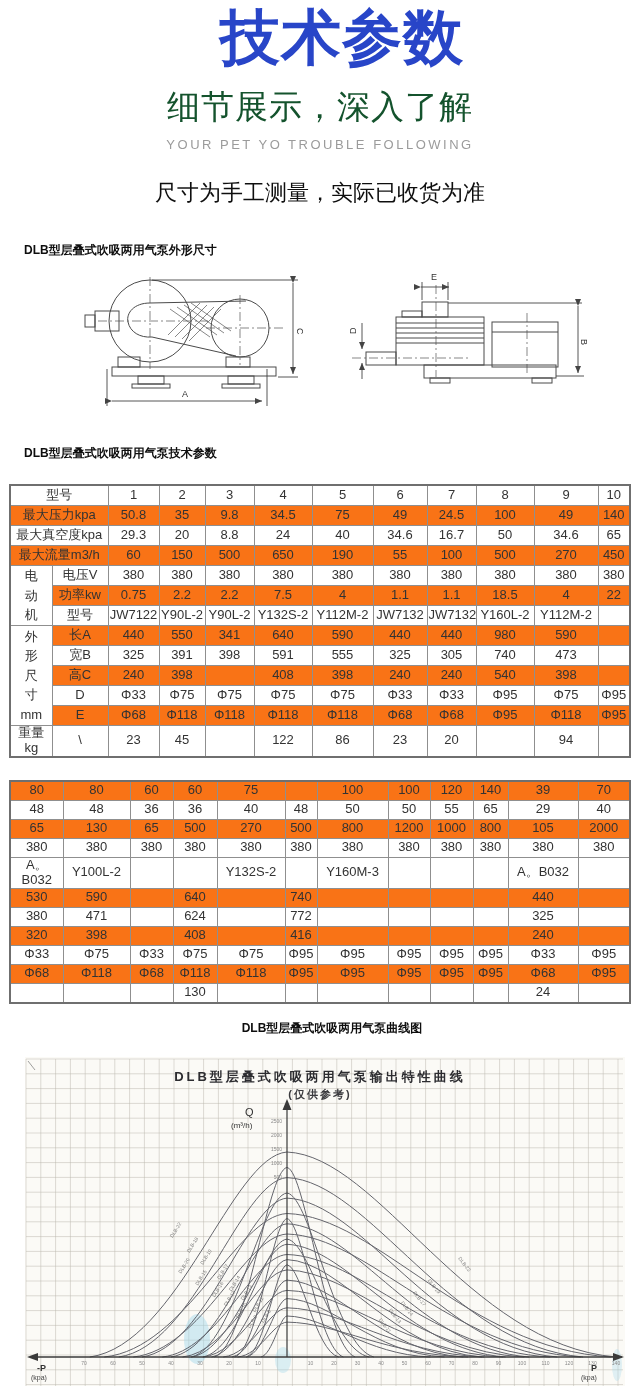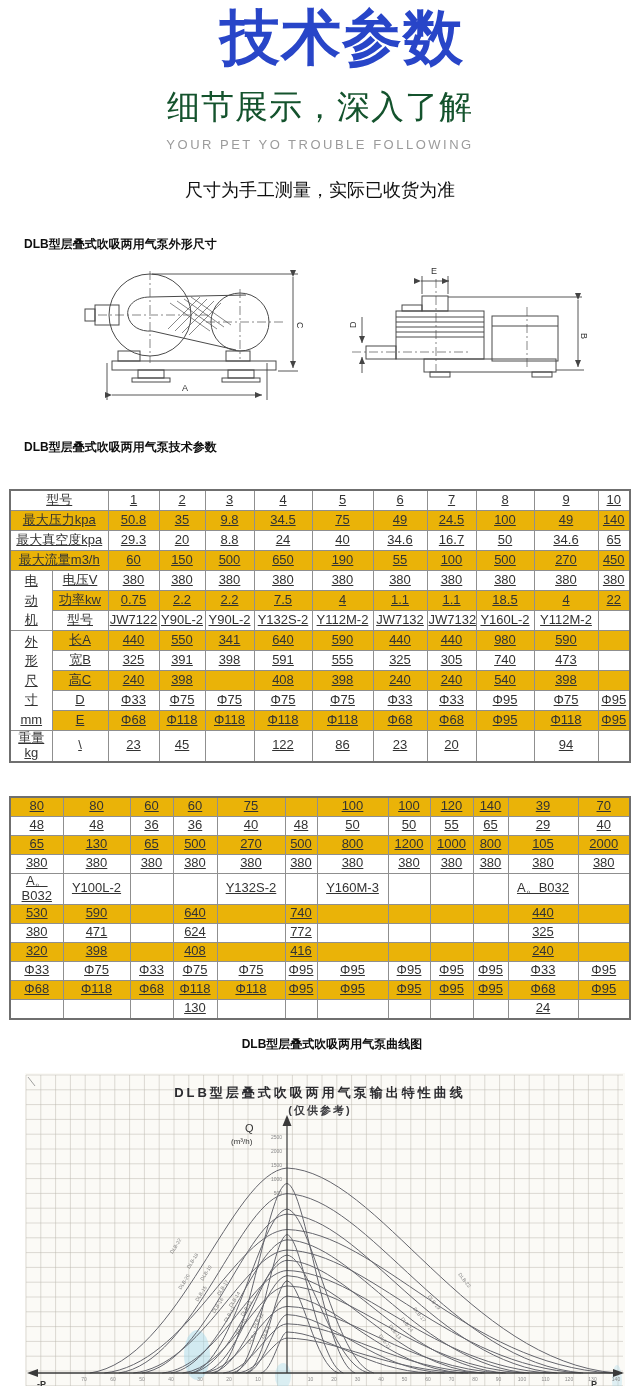--- a/index.html
+++ b/index.html
@@ -1,32 +1,32 @@
 <!DOCTYPE html>
 <html><head>
 <meta charset="utf-8">
 <style>
   html,body{margin:0;padding:0;background:#fff;}
   .page{width:640px;background:#fff;font-family:"Liberation Sans","DejaVu Sans",sans-serif;overflow:hidden;}
   .hero{text-align:center;padding-top:6px;}
   .hero-title{font-size:60px;font-weight:bold;color:#2845c8;letter-spacing:1px;line-height:1.05;padding-left:44px;}
   .hero-sub{font-size:33px;color:#14532d;margin-top:16px;letter-spacing:1px;}
   .hero-tag{font-size:13px;color:#9b9b9b;letter-spacing:2.5px;margin-top:7px;}
-  .hero-note{font-size:18px;color:#0e0e0e;margin-top:26px;}
+  .hero-note{font-size:22px;color:#0e0e0e;margin-top:26px;}
   .sec-h{font-size:12px;font-weight:bold;color:#0e0e0e;margin:0 0 0 24px;}
   .sec-h.first{margin-top:34px;}
   .sec-h.t2h{margin-top:8px;}
   .sec-h.t3h{margin-top:16px;text-align:center;}
   svg{display:block;}
   #drawSvg{margin-top:6px;}
-  table.spec{border-collapse:collapse;table-layout:fixed;width:620px;margin:33px auto 0 auto;
-    font-size:13px;color:#333;text-align:center;border:2px solid #6f6f6f;background:#fff;text-decoration:underline;}
+  table.spec{border-collapse:collapse;table-layout:fixed;width:620px;margin:22px auto 0 auto;
+    font-size:13px;color:#333;text-align:center;border:2px solid #6f6f6f;background:#fff;}
   table.spec td{border:1px solid #8f8f8f;height:19px;padding:0 1px;white-space:pre-line;
     overflow:hidden;line-height:1.15;}
-  table.spec tr.g{background:#eab308;}
+  table.spec tr.g{background:#f97316;}
   table.spec td.vl{line-height:19.5px;background:#fff;}
   table.t2 td{height:18px;}
   #chartSvg{background:#fbfaf6;margin:20px 0 0 25px;}
 </style>
 </head>
 <body>
 <div class="page">
 
 <div class="hero">
   <div class="hero-title">技术参数</div>

